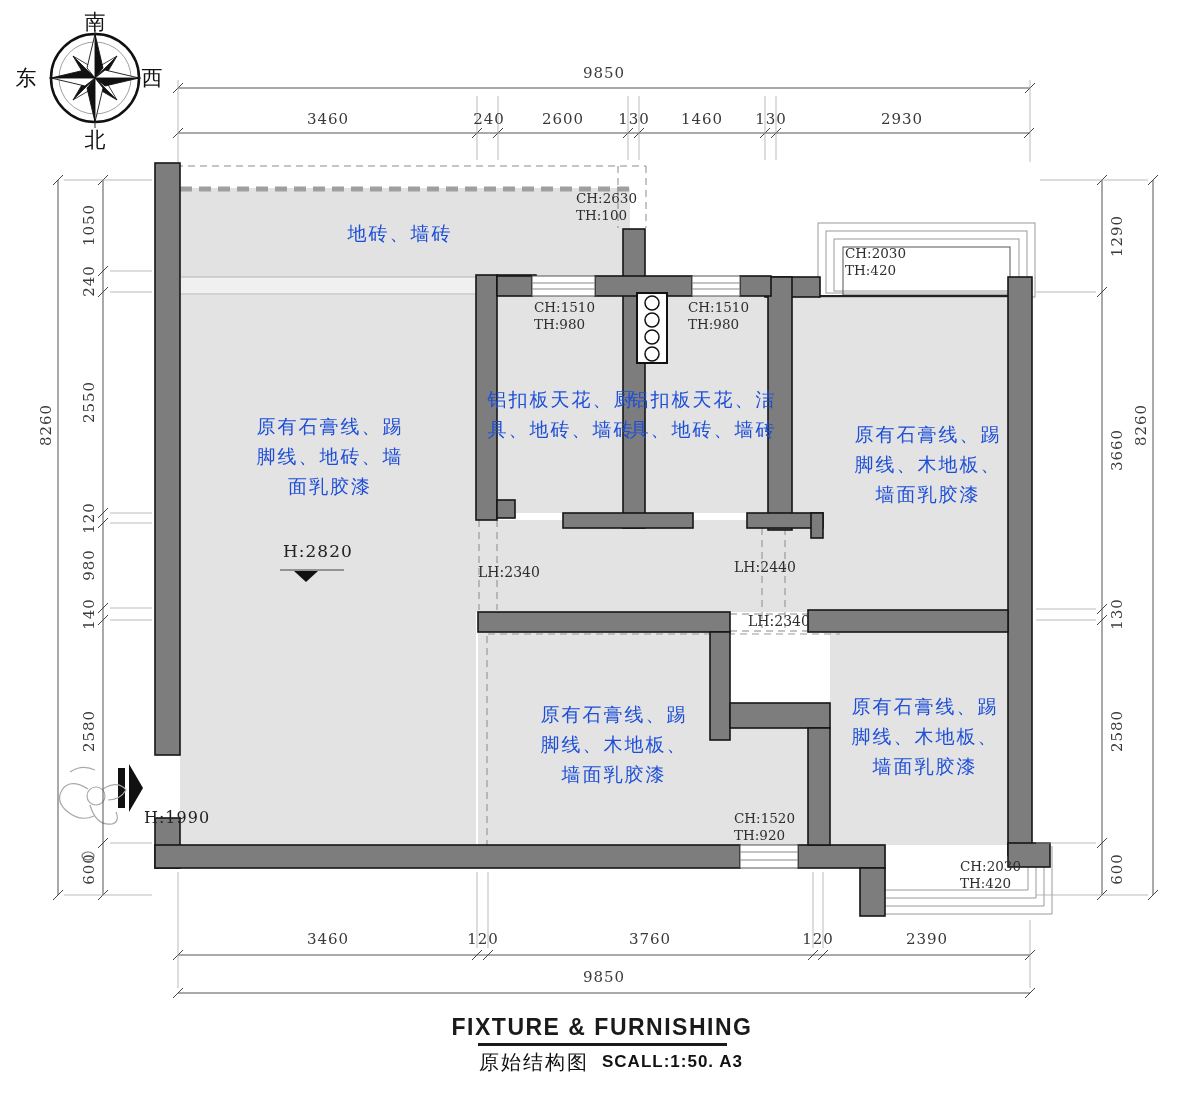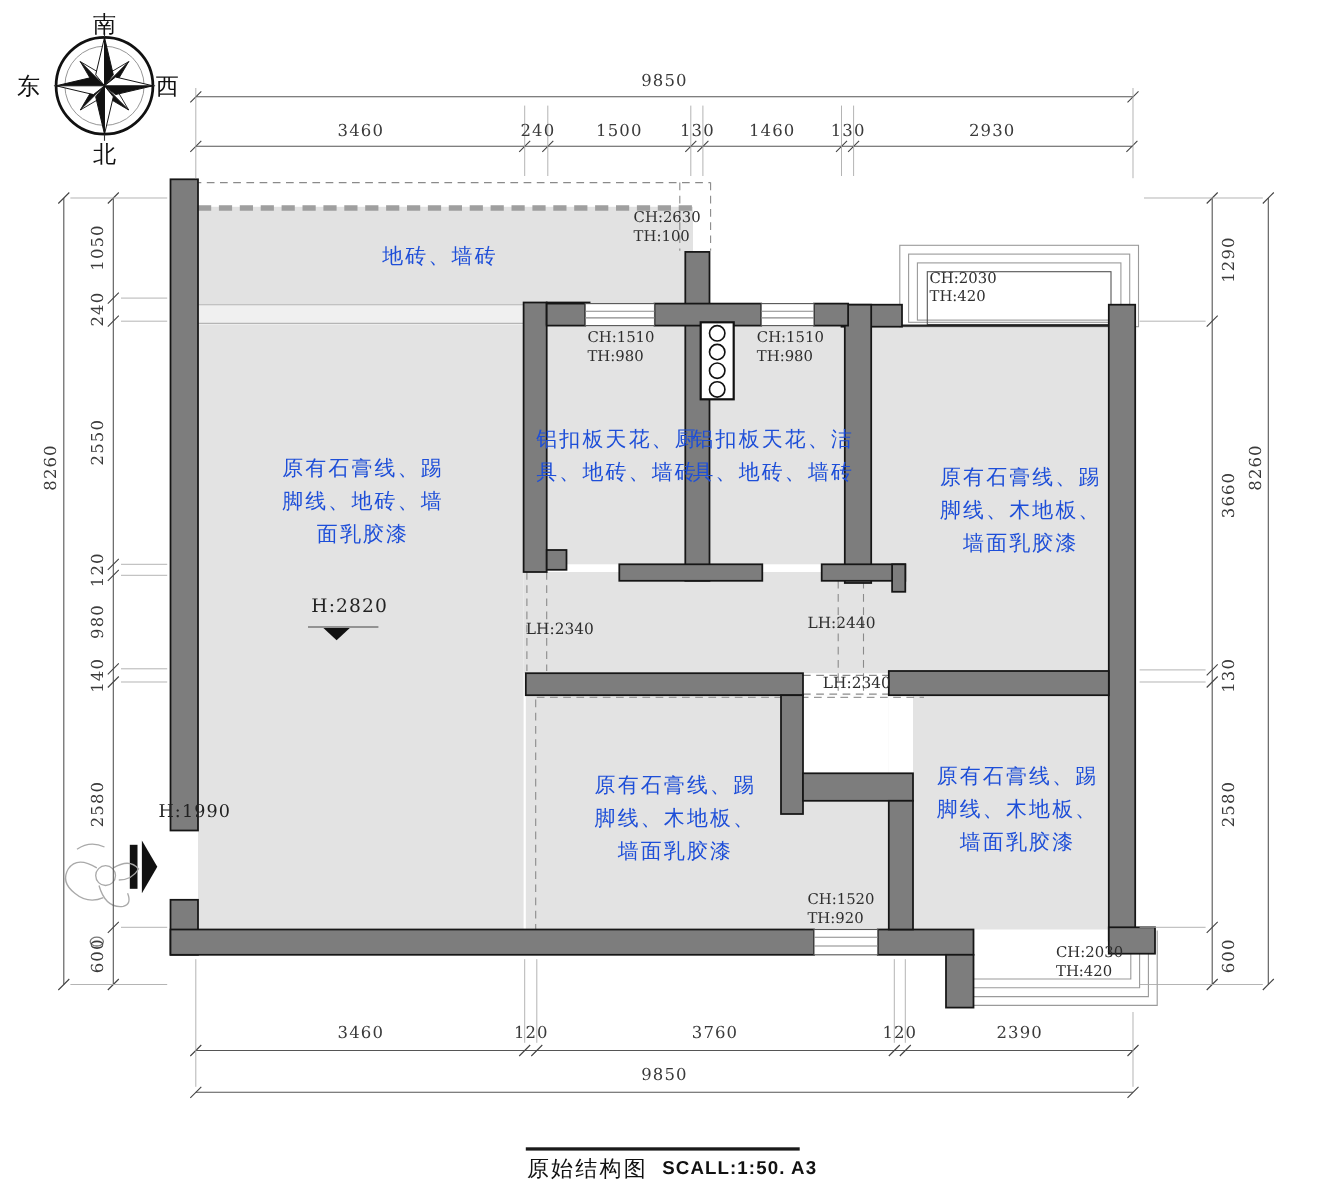--- a/index.html
+++ b/index.html
@@ -199,21 +199,21 @@
 </svg>
 
 <div class="compass-label" style="left:95px;top:8px;">南</div>
 <div class="compass-label" style="left:95px;top:126px;">北</div>
 <div class="compass-label" style="left:26px;top:64px;">东</div>
 <div class="compass-label" style="left:152px;top:64px;">西</div>
 
 <div class="dim" style="left:604px;top:64px;">9850</div>
 <div class="dim" style="left:328px;top:110px;">3460</div>
 <div class="dim" style="left:489px;top:110px;">240</div>
-<div class="dim" style="left:563px;top:110px;">1500</div>
+<div class="dim" style="left:563px;top:110px;">2600</div>
 <div class="dim" style="left:634px;top:110px;">130</div>
 <div class="dim" style="left:702px;top:110px;text-align:center;">1460</div>
 <div class="dim" style="left:771px;top:110px;">130</div>
 <div class="dim" style="left:902px;top:110px;">2930</div>
 
 <div class="dim" style="left:328px;top:930px;">3460</div>
 <div class="dim" style="left:483px;top:930px;">120</div>
 <div class="dim" style="left:650px;top:930px;text-align:right;">3760</div>
 <div class="dim" style="left:818px;top:930px;">120</div>
 <div class="dim" style="left:927px;top:930px;">2390</div>
@@ -290,19 +290,20 @@
 </div>
 <div class="ann" style="left:960px;top:858px;">
   <span>CH:2030</span>
   <span>TH:420</span>
 </div>
 
 <div class="ann" style="left:478px;top:564px;font-size:14px;">LH:2340</div>
 <div class="ann" style="left:734px;top:559px;font-size:14px;">LH:2440</div>
 <div class="ann" style="left:748px;top:613px;font-size:14px;">LH:2340</div>
 <div class="hmark" style="left:283px;top:541px;">H:2820</div>
-<div class="hmark" style="left:144px;top:728px;font-size:16px;text-align:center;">H:1990</div>
-
+<div class="hmark" style="left:144px;top:808px;font-size:16px;text-align:center;">H:1990</div>
+
+<div id="title-main">FIXTURE &amp; FURNISHING</div>
 <div id="title-underline"></div>
 <div id="title-sub">原始结构图</div>
 <div id="title-scale">SCALL:1:50. A3</div>
 
 </div>
 
 </body></html>

